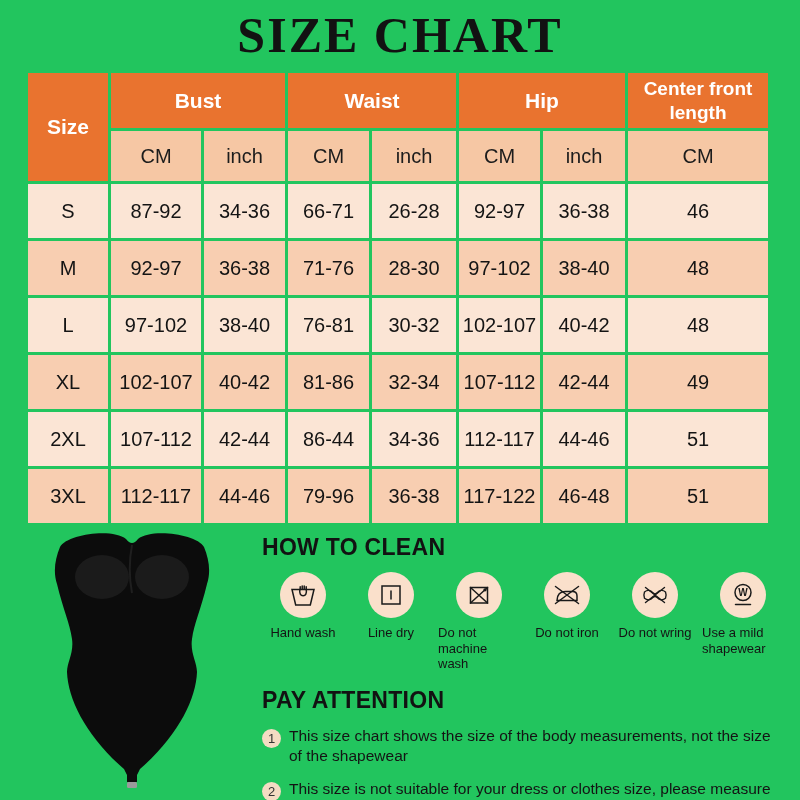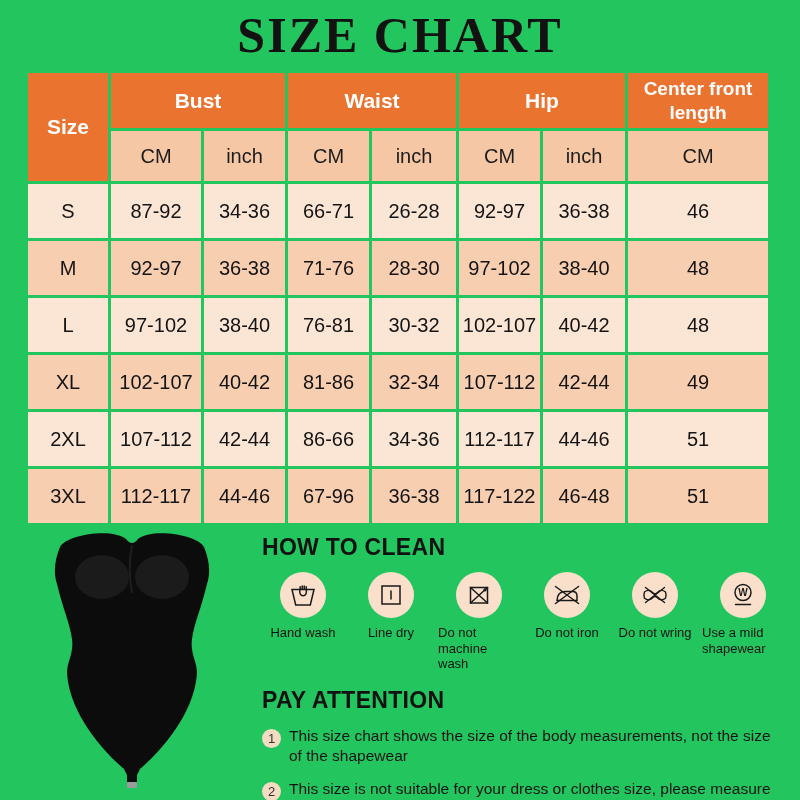--- a/index.html
+++ b/index.html
@@ -108,31 +108,31 @@
       <td>81-86</td>
       <td>32-34</td>
       <td>107-112</td>
       <td>42-44</td>
       <td>49</td>
     </tr>
     <tr class="data light">
       <td>2XL</td>
       <td>107-112</td>
       <td>42-44</td>
-      <td>86-66</td>
+      <td>86-44</td>
       <td>34-36</td>
       <td>112-117</td>
       <td>44-46</td>
       <td>51</td>
     </tr>
     <tr class="data medium">
       <td>3XL</td>
       <td>112-117</td>
       <td>44-46</td>
-      <td>67-96</td>
+      <td>79-96</td>
       <td>36-38</td>
       <td>117-122</td>
       <td>46-48</td>
       <td>51</td>
     </tr>
   </tbody>
     </table>
 
   <svg class="bodysuit" width="215" height="262" viewBox="0 0 215 262">
     <path fill="#0c0c0c" d="M35,16 C42,3 88,-3 101,8 Q104,12 107,12 Q110,12 113,8 C126,-3 172,3 179,16

